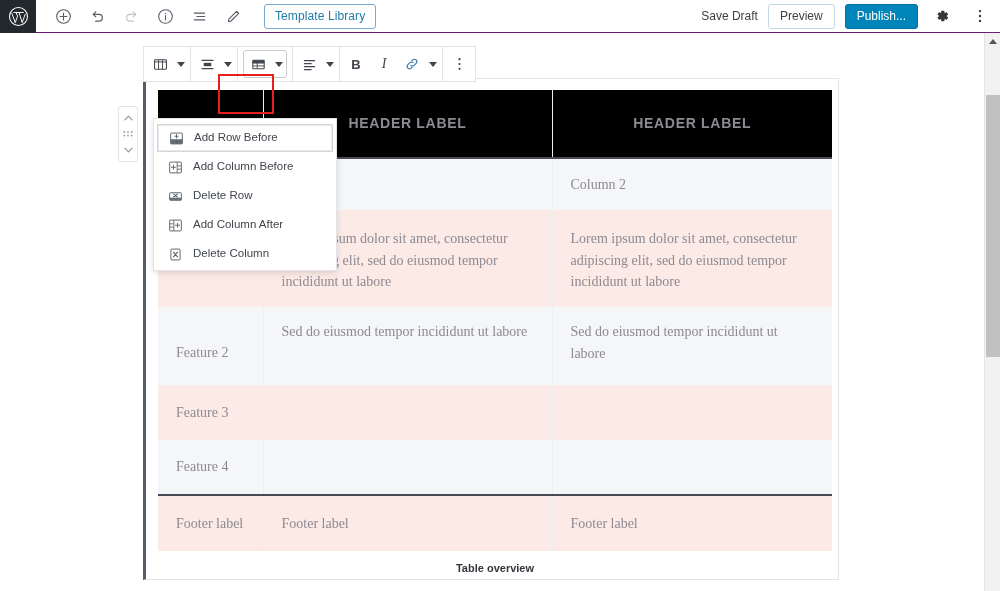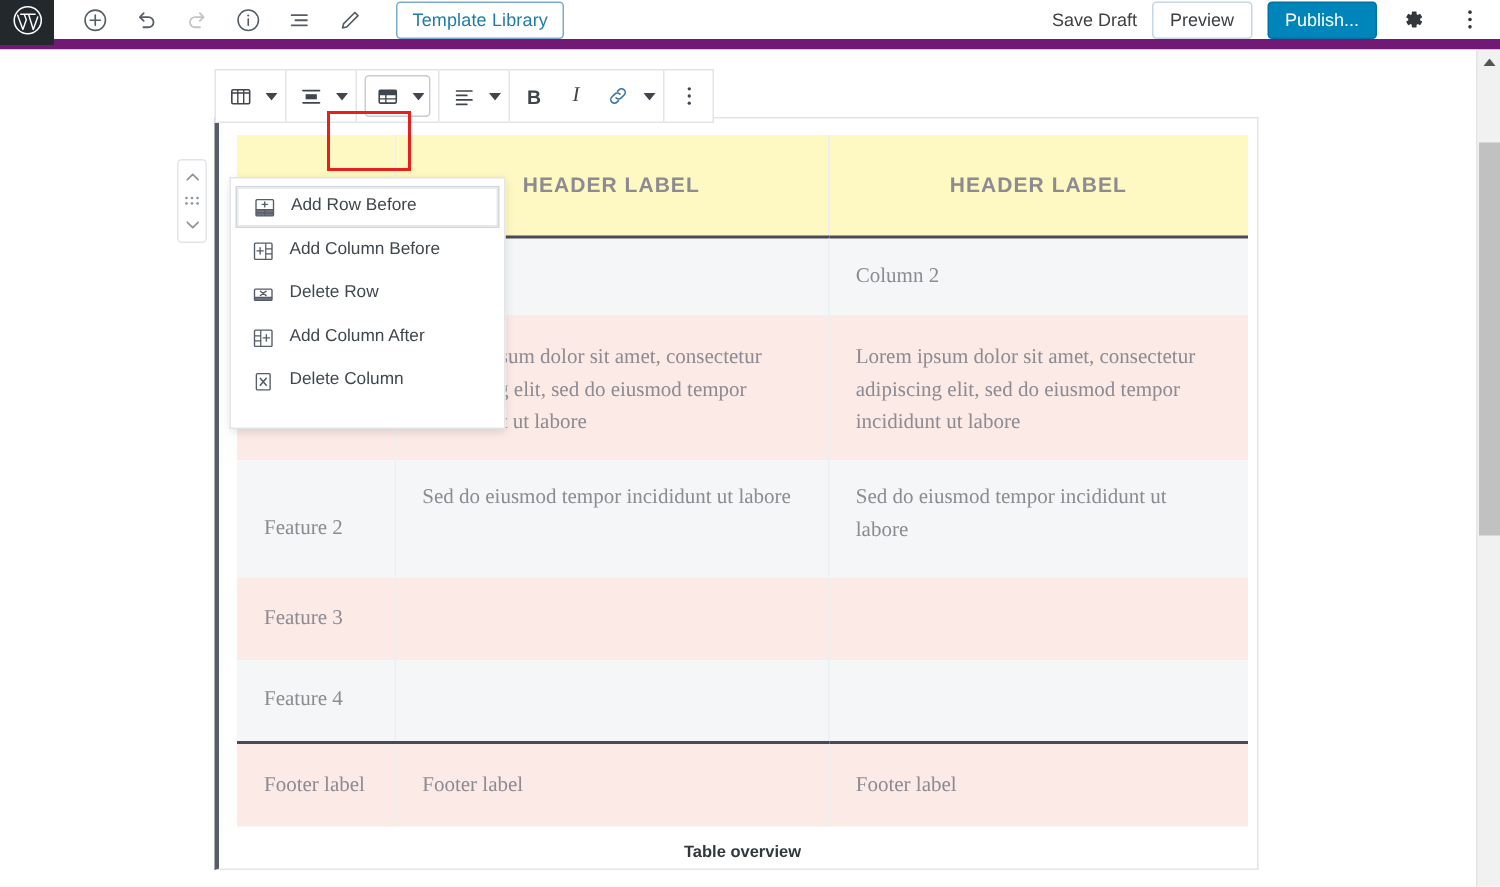--- a/index.html
+++ b/index.html
@@ -8,21 +8,21 @@
     overflow: hidden;
     background: #ffffff;
     font-family: "Liberation Sans", sans-serif;
   }
 
   
   .topbar {
     position: absolute; top: 0; left: 0;
     width: 1000px; height: 33px;
     background: #ffffff;
-    border-bottom: 7px solid #701a75;
+    border-bottom: 1px solid #701a75;
     display: flex; align-items: center;
   }
   .wp-logo {
     width: 36px; height: 33px;
     background: #23282d;
     display: flex; align-items: center; justify-content: center;
     flex: 0 0 36px;
   }
   .wp-logo svg { display: block; }
 
@@ -157,21 +157,21 @@
 
   
   .dropdown {
     position: absolute;
     left: 153px; top: 85px;
     width: 184px;
     background: #fff;
     border: 1px solid #e2e4e7;
     box-shadow: 0 2px 6px rgba(0,0,0,.12);
     z-index: 20;
-    padding: 4px 0 16px;
+    padding: 4px 0 1px;
   }
   .menu-item {
     display: flex; align-items: center;
     gap: 10px;
     height: 28px;
     padding: 0 10px;
     font-size: 11.5px;
     color: #40464d;
     cursor: pointer;
     margin: 1px 3px;
@@ -207,21 +207,21 @@
   .wp-table th, .wp-table td {
     border-right: 1px solid #eceff1;
     padding: 14px 18px;
     vertical-align: middle;
     color: #8d8a92;
     font-size: 14px;
     line-height: 1.55;
   }
   .wp-table th:last-child, .wp-table td:last-child { border-right: none; }
 
-  thead tr { background: #fef9c3; }
+  thead tr { background: #000000; }
   thead th {
     font-family: "Liberation Sans", sans-serif;
     font-weight: bold;
     font-size: 12.5px;
     letter-spacing: .7px;
     color: #7d7a85;
     text-transform: uppercase;
     height: 68px;
     border-bottom: 2px solid #4a4a55;
     padding-top: 10px; padding-bottom: 10px;

